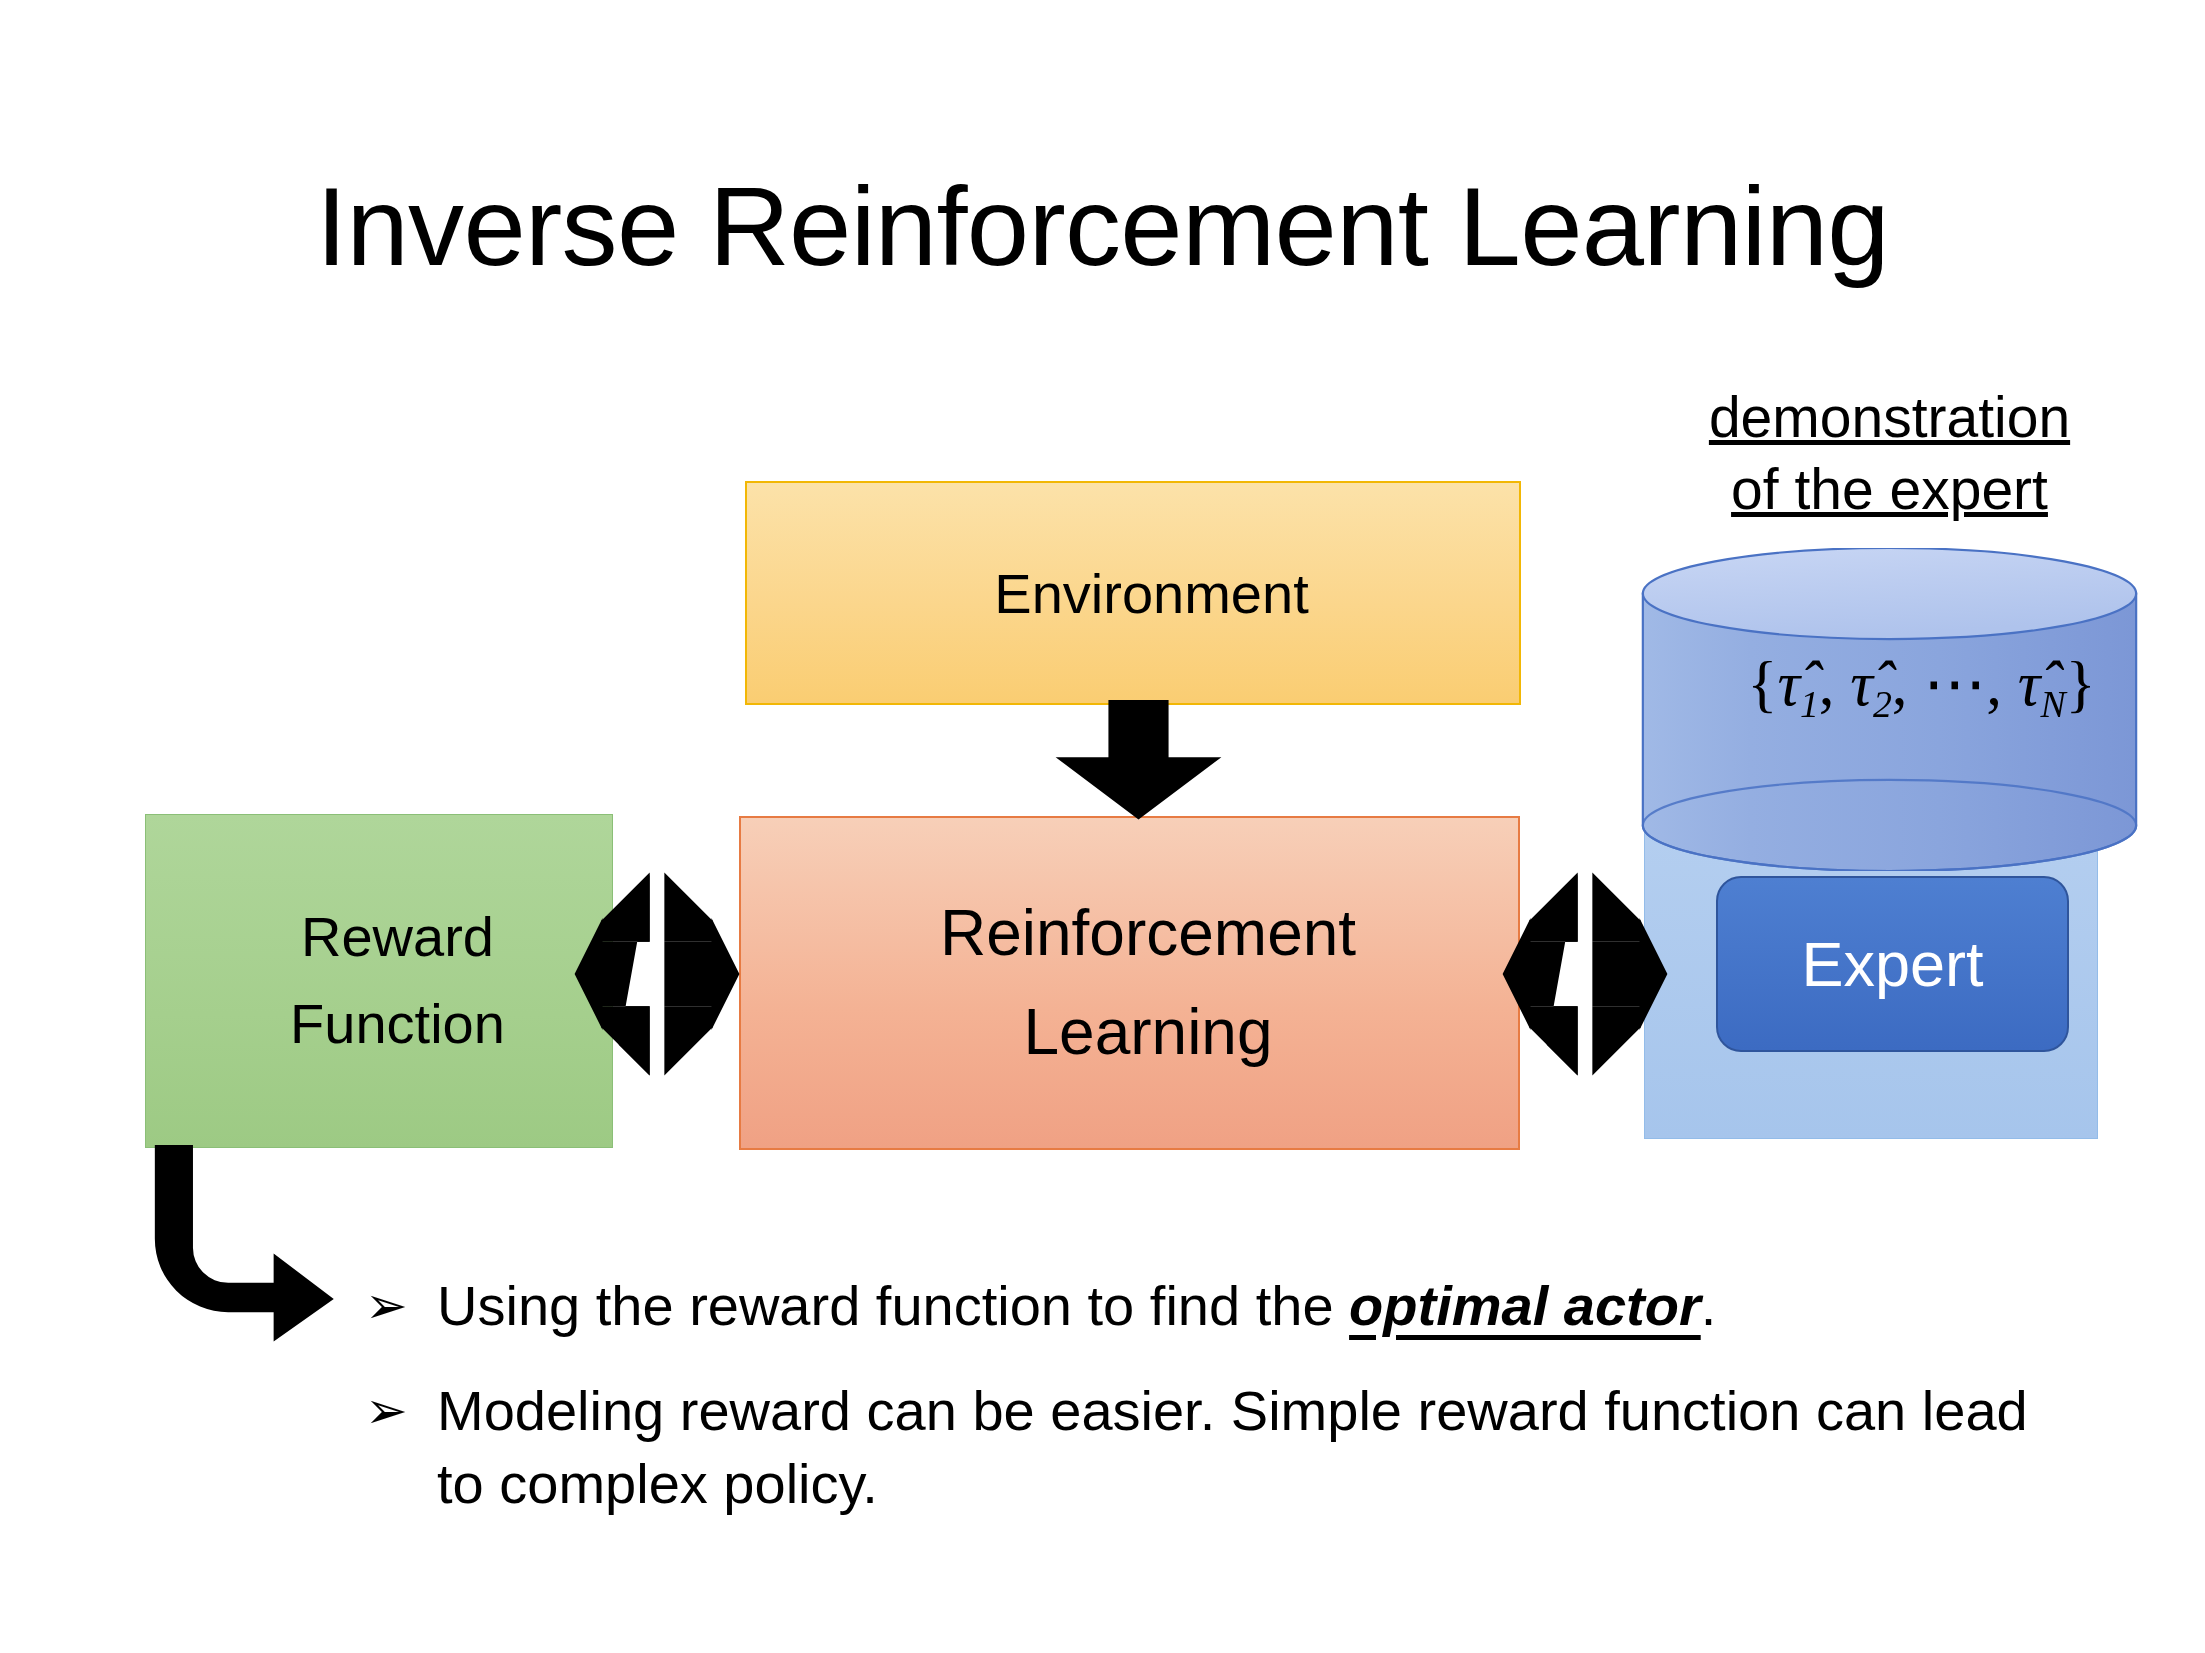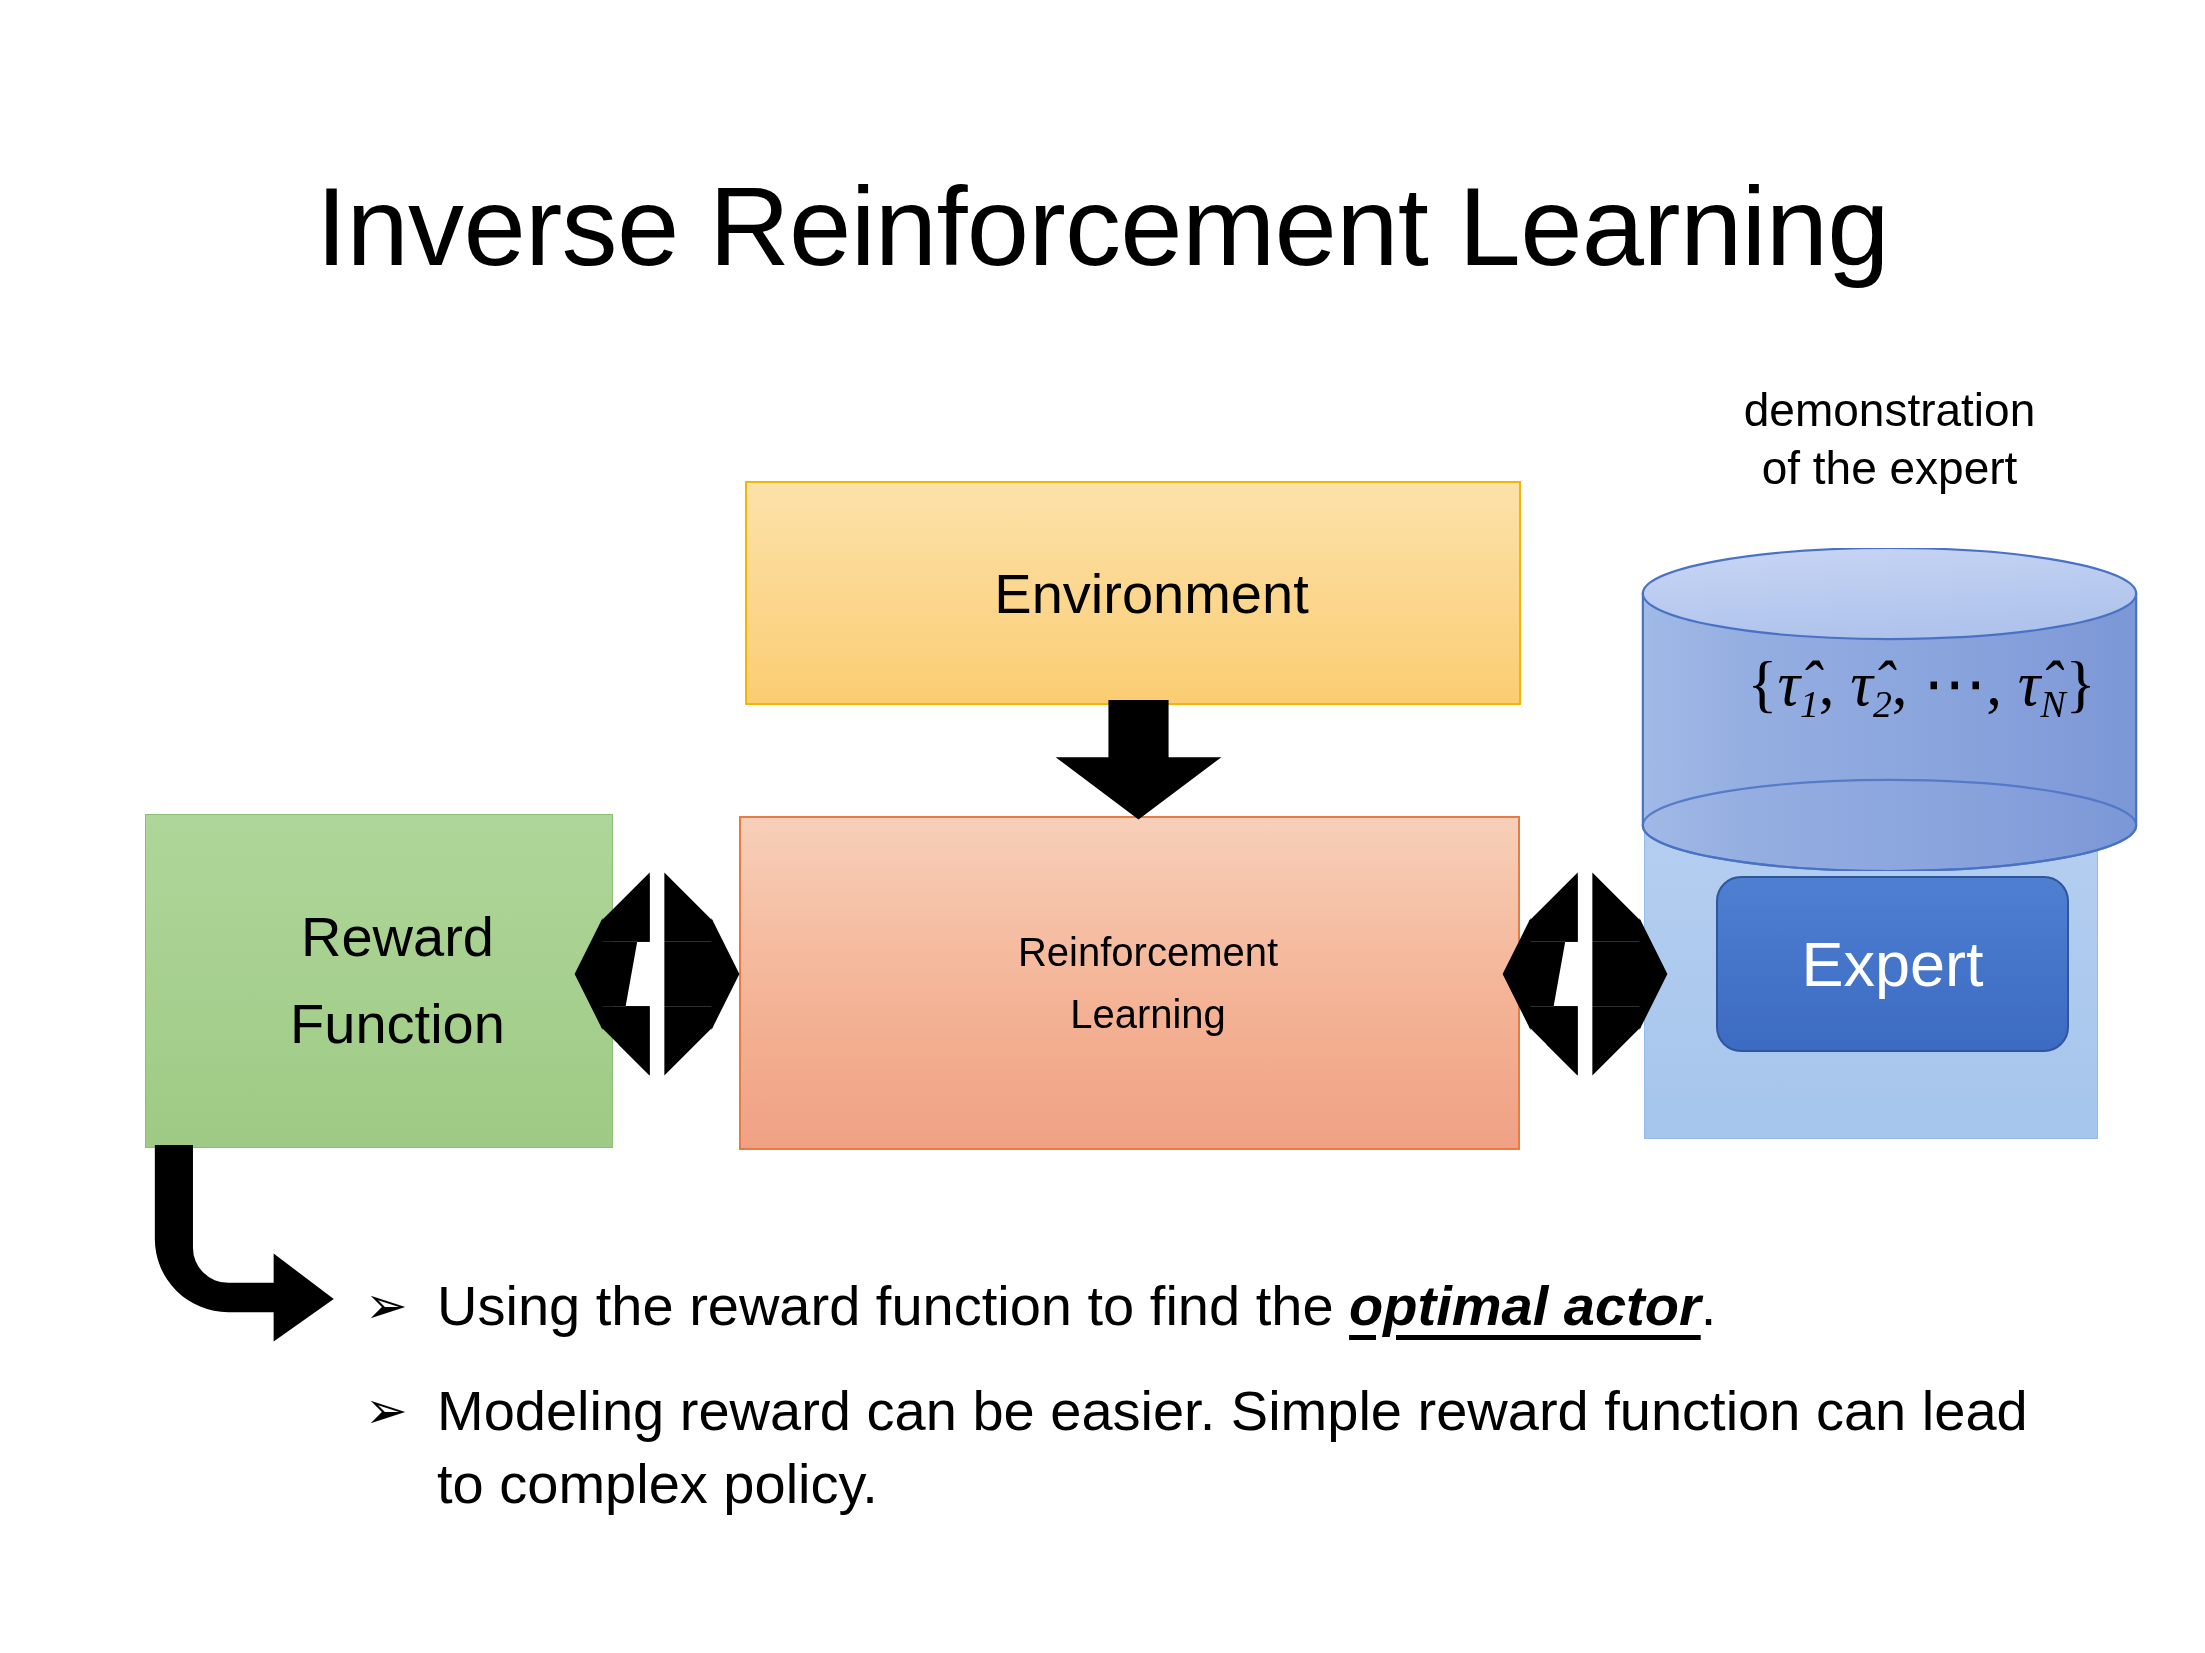--- a/index.html
+++ b/index.html
@@ -52,21 +52,21 @@
     font-size: 56px;
   }
 
   #rl-box {
     left: 739px;
     top: 816px;
     width: 781px;
     height: 334px;
     background: linear-gradient(180deg, #F7CFB8 0%, #F4B294 58%, #F0A184 100%);
     border: 2.2px solid #E77B43;
-    font-size: 40px;
+    font-size: 64px;
     line-height: 1.55;
   }
 
   #reward-box {
     left: 109px;
     top: 814px;
     width: 468px;
     height: 334px;
     background: linear-gradient(180deg, #AFD69A 0%, #A5CF8D 60%, #9DCA84 100%);
     border: 1.5px solid #8BBF77;
@@ -137,22 +137,23 @@
     font-style: italic;
   }
 
   
   #demo-caption {
     position: absolute;
     left: 1621px;
     top: 382px;
     width: 537px;
     text-align: center;
-    font-size: 46px;
+    font-size: 57px;
     line-height: 1.26;
+    text-decoration: underline;
   }
 
   
   .arrow-svg { position: absolute; }
 
   #down-arrow   { left: 1054px; top: 700px;  }
   #quad-left    { left: 573px;  top: 871px; }
   #quad-right   { left: 1501px; top: 871px; }
   #bent-arrow   { left: 147px;  top: 1145px; }
 

